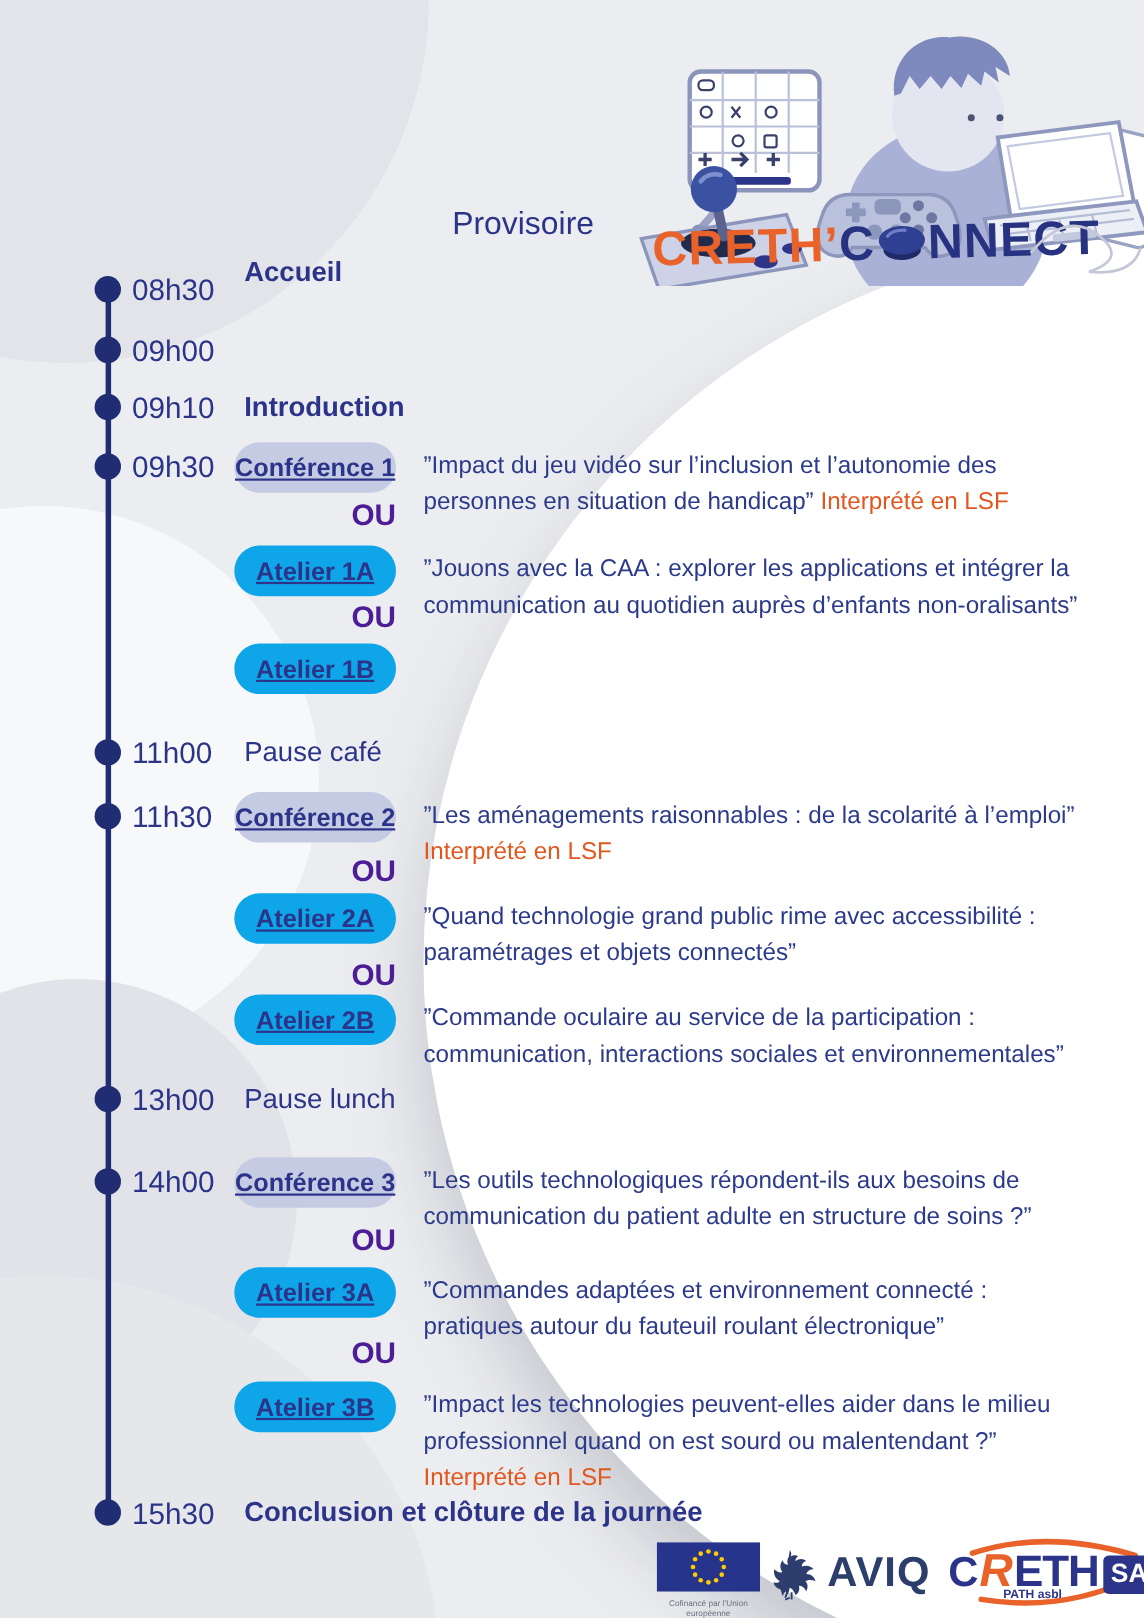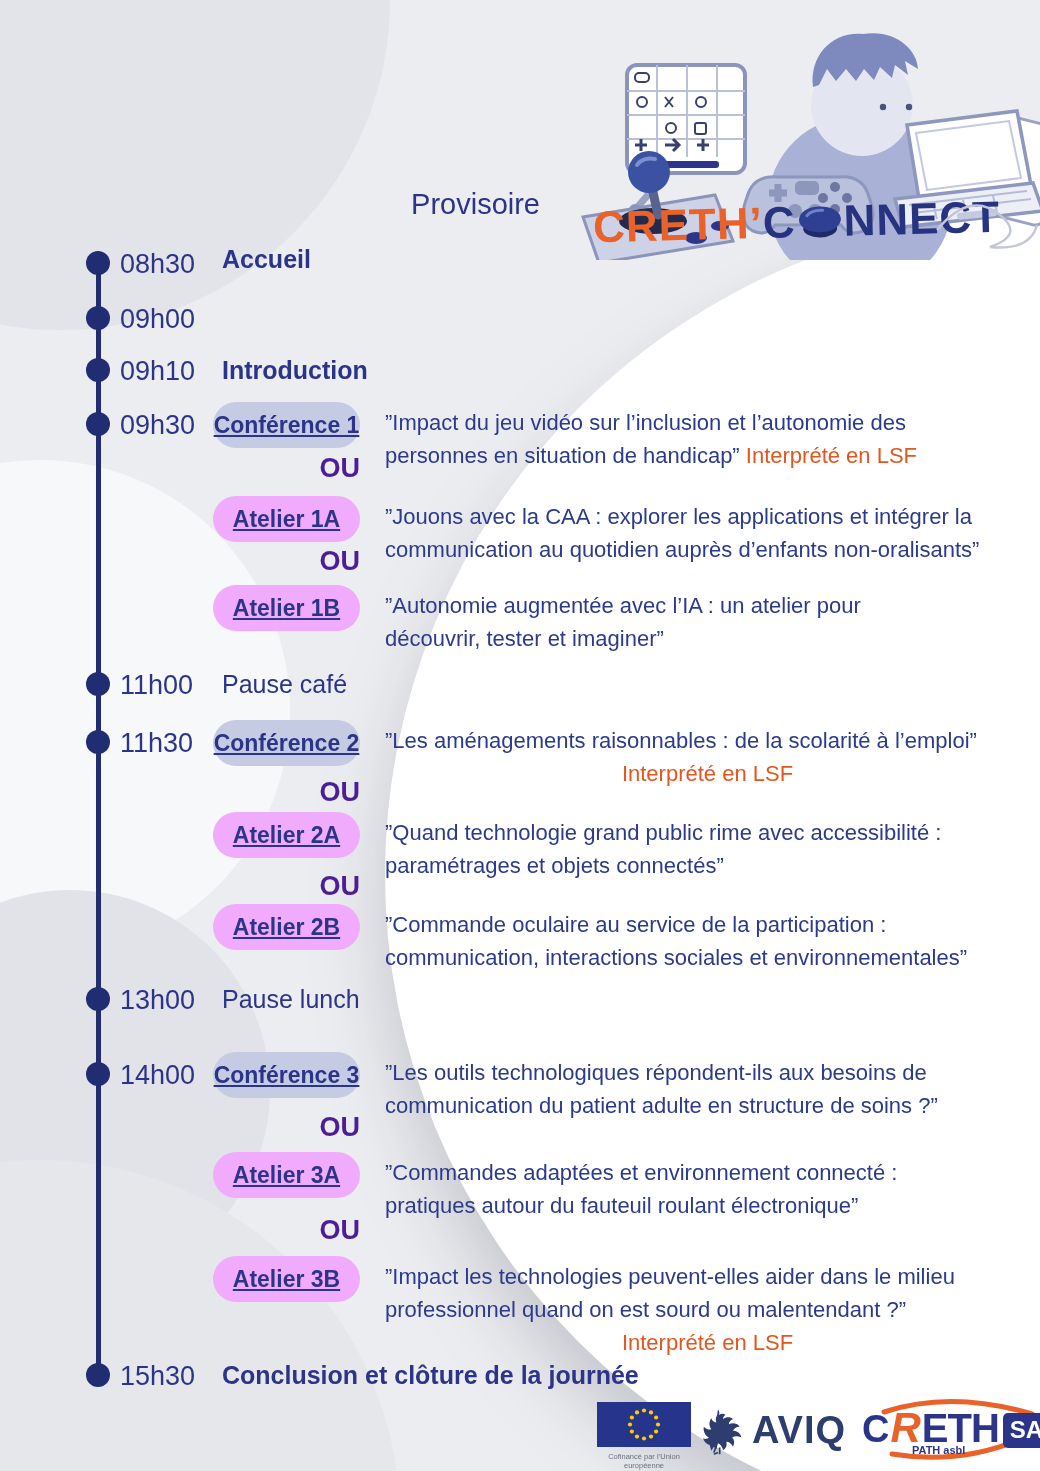--- a/index.html
+++ b/index.html
@@ -33,27 +33,27 @@
   .tl-line{position:absolute;left:96px;top:263px;width:5px;height:1112px;background:#202d72;}
   .tl-dot{position:absolute;left:86px;width:24px;height:24px;border-radius:50%;background:#202d72;}
   .tl-time{position:absolute;left:120px;width:90px;font-size:27px;color:#2b3489;}
   .tl-label{position:absolute;left:222px;font-size:25px;color:#2b3489;}
   .tl-label.bold{font-weight:bold;}
 
   .badge{position:absolute;left:213px;width:147px;height:46px;border-radius:23px;
          display:flex;align-items:center;justify-content:center;
          font-size:23px;font-weight:bold;color:#2b3489;text-decoration:underline;}
   .badge.conference{background:#c6cbe4;}
-  .badge.atelier{background:#f0abfc;}
+  .badge.atelier{background:#0ea5e9;}
 
   .ou{position:absolute;left:213px;width:147px;text-align:right;
       font-size:27px;font-weight:bold;color:#4c1d95;}
 
   .desc{position:absolute;left:385px;width:645px;font-size:22px;line-height:33px;color:#2c3a8c;}
-  .lsf{color:#e2571f;text-align:center;}
+  .lsf{color:#e2571f;}
   .lsf.block{display:block;}
 
   .footer-eu{position:absolute;left:597px;top:1402px;width:94px;text-align:center;}
   .eu-caption{font-size:7.5px;color:#6a6f7e;margin-top:1px;}
   .footer-aviq{position:absolute;left:698px;top:1402px;height:56px;display:flex;align-items:center;}
   .aviq-text{font-size:38px;font-weight:bold;color:#2c3e6b;letter-spacing:1px;margin-left:4px;}
   .footer-creth{position:absolute;left:856px;top:1396px;width:182px;height:66px;}
   .creth-row{position:absolute;left:6px;top:8px;white-space:nowrap;}
   .creth-c{font-size:38px;font-weight:bold;color:#2b3489;}
   .creth-r{font-size:42px;font-weight:bold;color:#e8622a;font-style:italic;margin:0 1px;}
@@ -167,41 +167,38 @@
   <div class="tl-time" style="top:249px">08h30</div>
   <div class="tl-time" style="top:304px">09h00</div>
   <div class="tl-time" style="top:356px">09h10</div>
   <div class="tl-time" style="top:410px">09h30</div>
   <div class="tl-time" style="top:670px">11h00</div>
   <div class="tl-time" style="top:728px">11h30</div>
   <div class="tl-time" style="top:985px">13h00</div>
   <div class="tl-time" style="top:1060px">14h00</div>
   <div class="tl-time" style="top:1361px">15h30</div>
 
-  <div class="tl-label bold" style="top:245px">Accueil</div>
+  <div class="tl-label bold" style="top:233px">Accueil</div>
   <div class="tl-label bold" style="top:356px">Introduction</div>
   <div class="tl-label" style="top:670px">Pause café</div>
   <div class="tl-label" style="top:985px">Pause lunch</div>
   <div class="tl-label bold" style="top:1361px">Conclusion et clôture de la journée</div>
 
   <div class="badge conference" style="top:402px">Conférence 1</div>
   <div class="desc" style="top:406px;width:595px">
     <span>”Impact du jeu vidéo sur l’inclusion et l’autonomie des personnes en situation de handicap”</span>
     <span class="lsf">Interprété en LSF</span>
   </div>
   <div class="ou" style="top:453px">OU</div>
   <div class="badge atelier" style="top:496px">Atelier 1A</div>
   <div class="desc" style="top:500px">
     <span>”Jouons avec la CAA : explorer les applications et intégrer la communication au quotidien auprès d’enfants non-oralisants”</span>
   </div>
   <div class="ou" style="top:546px">OU</div>
   <div class="badge atelier" style="top:585px">Atelier 1B</div>
-  <div class="desc" style="top:589px;width:550px">
-    <span>”Autonomie augmentée avec l’IA : un atelier pour découvrir, tester et imaginer”</span>
-  </div>
 
   <div class="badge conference" style="top:720px">Conférence 2</div>
   <div class="desc" style="top:724px">
     <span>”Les aménagements raisonnables : de la scolarité à l’emploi”</span>
     <span class="lsf block">Interprété en LSF</span>
   </div>
   <div class="ou" style="top:777px">OU</div>
   <div class="badge atelier" style="top:812px">Atelier 2A</div>
   <div class="desc" style="top:816px">
     <span>”Quand technologie grand public rime avec accessibilité : paramétrages et objets connectés”</span>

